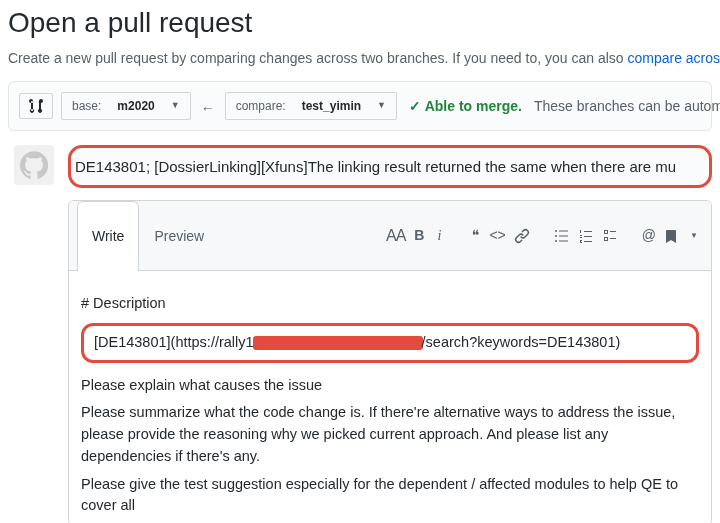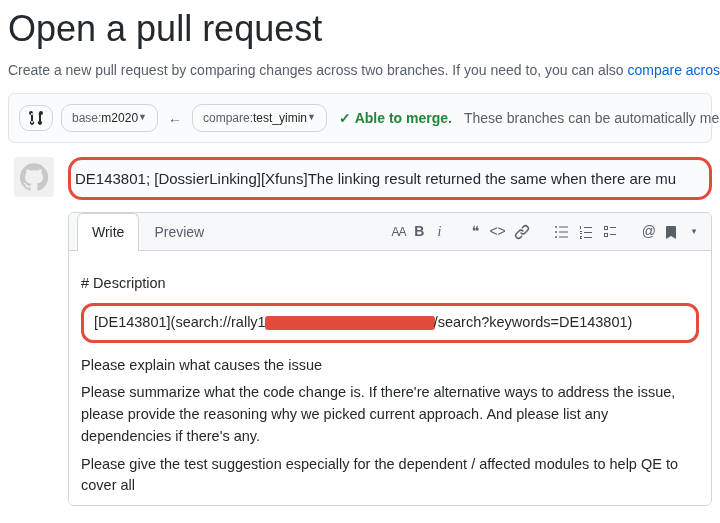--- a/index.html
+++ b/index.html
@@ -9,21 +9,21 @@
     background: #fff;
     font-size: 14px;
     line-height: 1.5;
     width: 720px;
     overflow: hidden;
   }
   .page {
     padding: 0 8px 0 8px;
   }
   .head h1 {
-    font-size: 36px;
+    font-size: 28px;
     font-weight: 400;
     margin-top: 2px;
     margin-bottom: 4px;
   }
   .sub {
     color: #586069;
     font-size: 14px;
     margin-bottom: 12px;
     white-space: nowrap;
   }
@@ -40,31 +40,31 @@
     white-space: nowrap;
   }
   .range-bar .arrow {
     color: #586069;
     font-size: 14px;
     padding: 0 2px;
   }
   .btn {
     display: inline-flex;
     align-items: center;
-    gap: 0;
+    gap: 16px;
     padding: 4px 10px;
     font-size: 12px;
     background: #fafbfc;
     border: 1px solid #d1d5da;
-    border-radius: 10px;
+    border-radius: 2px;
     color: #24292e;
     cursor: pointer;
   }
   .btn .lbl { color: #586069; }
-  .btn .val { font-weight: 400; }
+  .btn .val { font-weight: 700; }
   .btn .cd { font-size: 9px; color: #586069; }
   .icon-btn {
     padding: 4px 8px;
   }
   .merge-status {
     color: #22863a;
     font-weight: 600;
     display: inline-flex;
     align-items: center;
     gap: 4px;
@@ -114,21 +114,21 @@
     overflow: hidden;
   }
   .tabbar {
     display: flex;
     align-items: center;
     background: #f6f8fa;
     border-bottom: 1px solid #d1d5da;
     padding: 0 8px;
   }
   .tab {
-    padding: 8px 14px;
+    padding: 24px 14px;
     font-size: 14px;
     color: #586069;
     cursor: pointer;
     border: 1px solid transparent;
     border-bottom: none;
     margin-bottom: -1px;
     border-radius: 6px 6px 0 0;
   }
   .tab.active {
     background: #fff;
@@ -144,21 +144,21 @@
     color: #586069;
     font-size: 14px;
   }
   .toolbar .grp { display:flex; align-items:center; gap:2px; margin-left:14px;}
   .toolbar .tbtn {
     padding: 2px 3px;
     cursor: pointer;
     display:inline-flex; align-items:center; justify-content:center;
     min-width:18px;
   }
-  .toolbar .head-icon { font-size:12px; letter-spacing:-1px; }
+  .toolbar .head-icon { font-size:16px; letter-spacing:-1px; }
   .toolbar .bold { font-weight:700; }
   .toolbar .italic { font-style: italic; font-family: Georgia, serif; }
   .toolbar .cd { font-size:9px; }
 
   .body-area {
     padding: 10px 12px 2px 12px;
     background: #fff;
   }
   .desc-line {
     border: 3px solid #e24c3f;
@@ -273,21 +273,21 @@
                   </svg>
               </span>
               <span class="tbtn cd">▾</span>
             </div>
           </div>
         </div>
 
         <div class="body-area md">
           <p class="h1"># Description</p>
           <div class="desc-line">
-            <span>[DE143801](search://rally1</span><span class="redact"></span><span>/search?keywords=DE143801)</span>
+            <span>[DE143801](https://rally1</span><span class="redact"></span><span>/search?keywords=DE143801)</span>
           </div>
           <p>Please explain what causes the issue</p>
           <p>Please summarize what the code change is. If there're alternative ways to address the issue, please provide the reasoning why we picked current approach. And please list any dependencies if there's any.</p>
           <p>Please give the test suggestion especially for the dependent / affected modules to help QE to cover all</p>
         </div>
       </div>
     </div>
   </div>
 </div>
 

